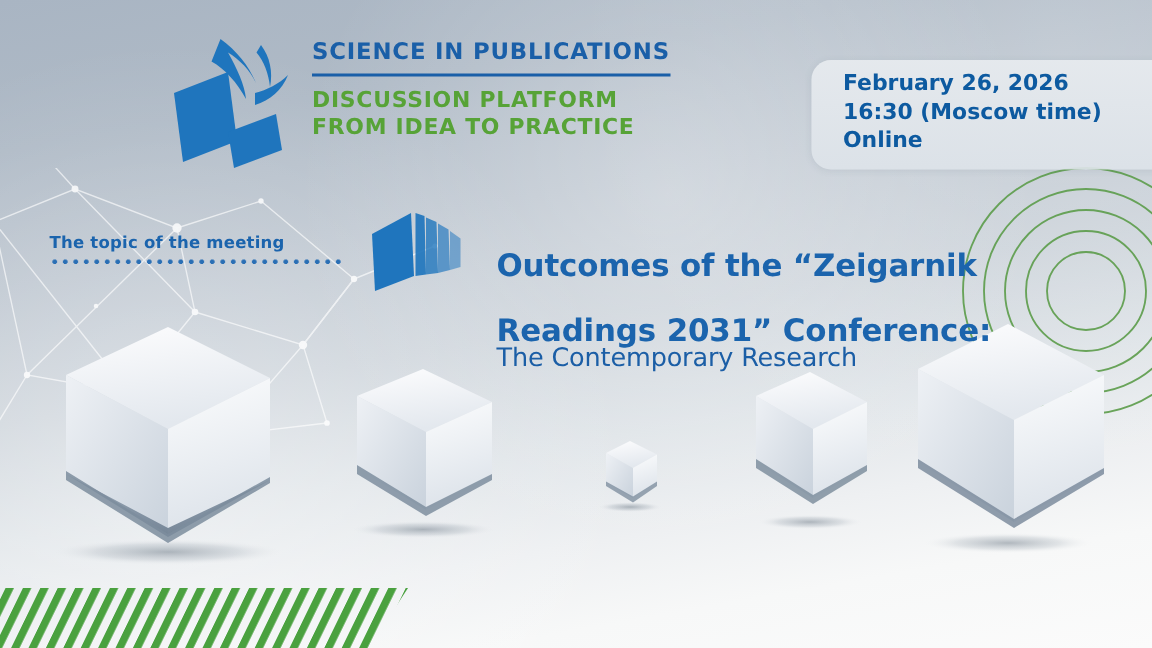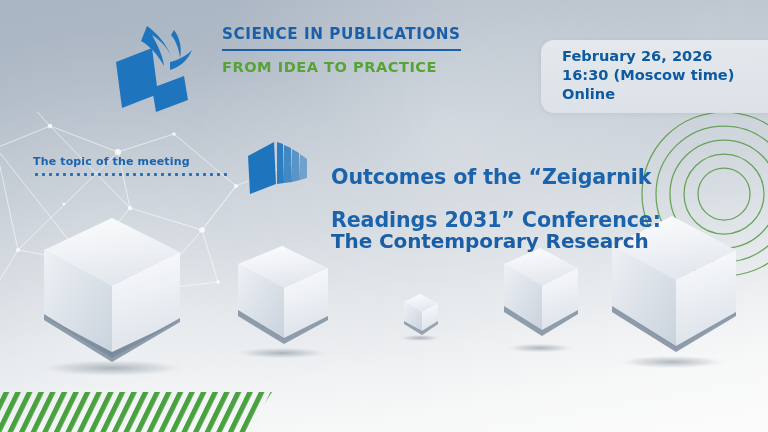--- a/index.html
+++ b/index.html
@@ -42,21 +42,21 @@
   #cubes { left: 0; top: 190px; width: 768px; height: 210px; }
   #stripes { left: -4px; bottom: 0px; width: 290px; height: 48px; }
 
   
   #logo-block {
     position: absolute;
     left: 108px;
     top: 14px;
     display: flex;
     align-items: flex-start;
-    gap: 22px;
+    gap: 8px;
   }
   #logo-mark { width: 92px; height: 96px; flex: none; margin-top: 2px; }
   #logo-text { padding-top: 12px; }
   .logo-line1 {
     font-size: 15.2px;
     font-weight: bold;
     color: #1a5fa8;
     letter-spacing: .55px;
     white-space: nowrap;
     line-height: 1.1;
@@ -137,22 +137,22 @@
     margin-top: 16px;
   }
 
   #subheadline {
     position: absolute;
     left: 331px;
     top: 228px;
     width: 420px;
   }
   .subheadline-line {
-    font-size: 20px;
-    font-weight: bold;
+    font-size: 17px;
+    font-weight: normal;
     color: #1b5ea6;
     line-height: 1.38;
     letter-spacing: -.1px;
     white-space: nowrap;
   }
 </style>
 </head>
 <body>
 
 <div id="poster">
@@ -290,20 +290,21 @@
         <path d="M39 10 C50 18 58 28 63 40 C59 31 52 24 44 19 C50 30 55 40 56 50 C50 39 42 30 33 25 Z"></path>
         <path d="M66 14 C72 22 74 32 72 42 C71 33 68 25 63 19 Z"></path>
         <path d="M62 46 C70 44 78 40 84 34 C80 44 72 51 62 54 Z"></path>
         <path d="M8 46 L44 32 L50 78 L14 92 Z"></path>
         <path d="M44 72 L76 60 L80 84 L48 96 Z"></path>
       </g>
     </svg>
     <div id="logo-text">
       <div class="logo-line1">SCIENCE IN PUBLICATIONS</div>
       <div class="logo-rule"></div>
+      <div class="logo-line2">DISCUSSION PLATFORM</div>
       <div class="logo-line3">FROM IDEA TO PRACTICE</div>
     </div>
   </div>
 
   <div id="date-panel">
     <div class="date-line">February 26, 2026</div>
     <div class="date-line">16:30 (Moscow time)</div>
     <div class="date-line">Online</div>
   </div>
 

